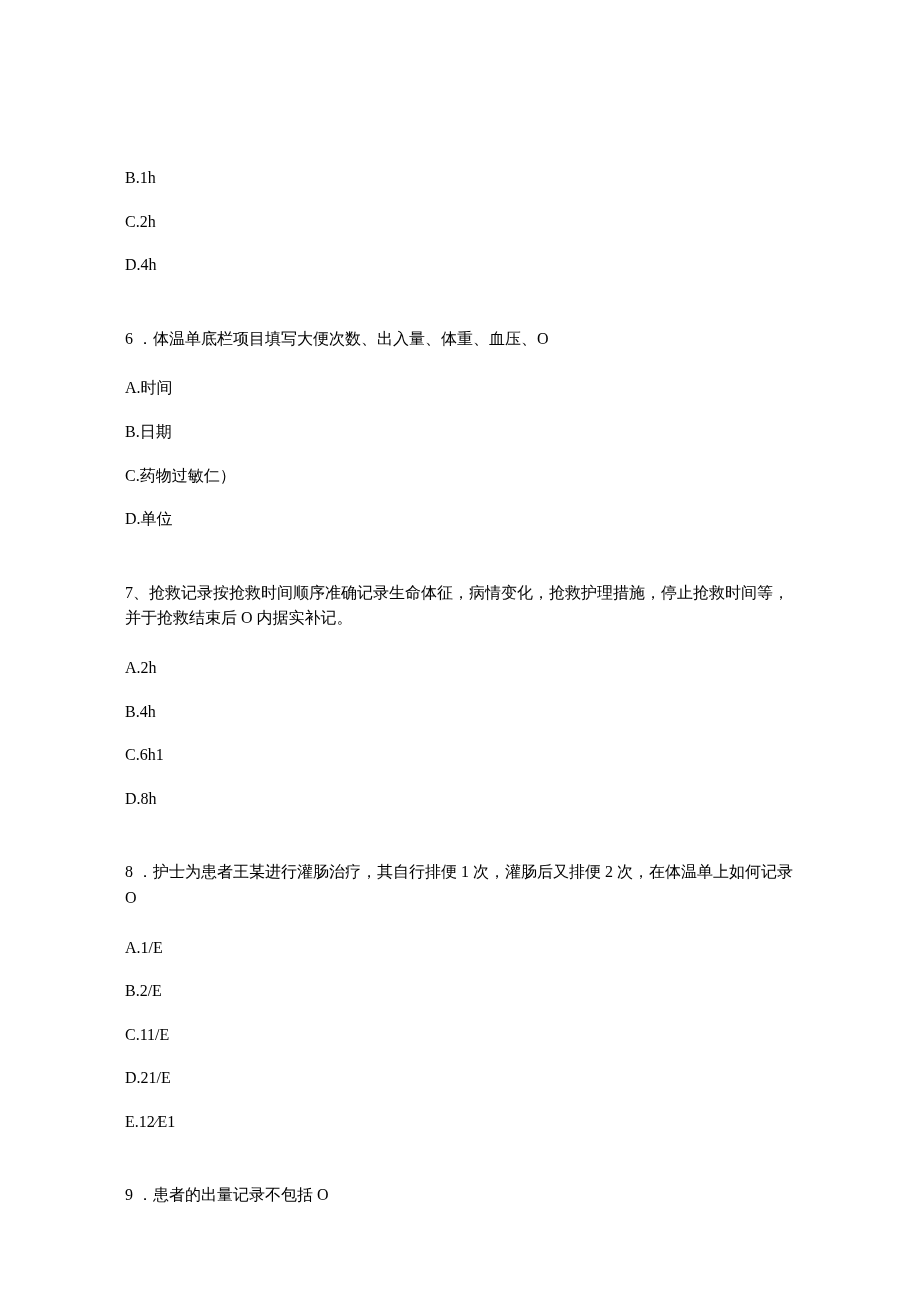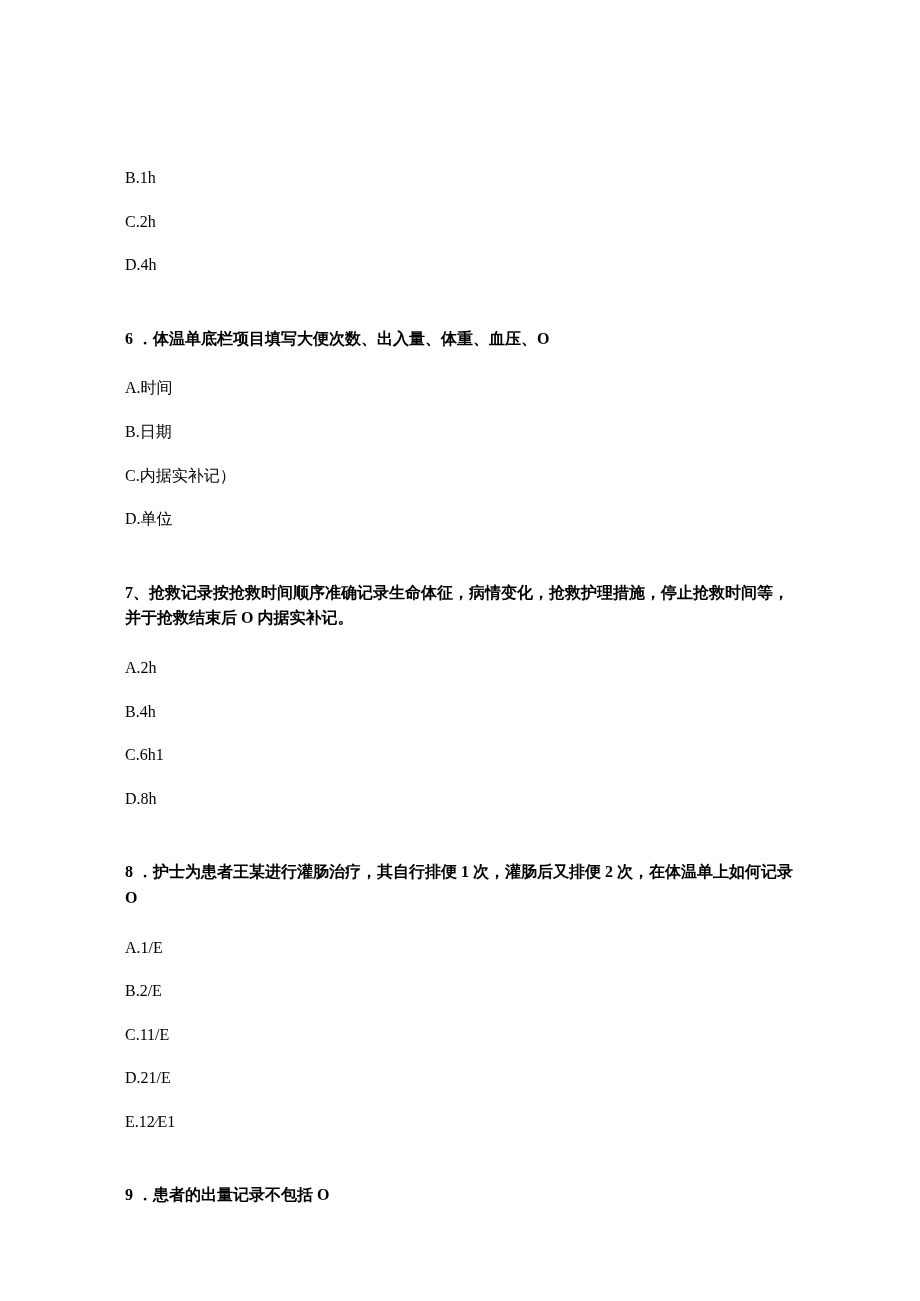--- a/index.html
+++ b/index.html
@@ -16,37 +16,36 @@
       color: #000000;
       padding: 165px 125px 90px 125px;
       line-height: 1.6;
     }
     .option {
       margin-bottom: 18px;
     }
     .question {
       margin-top: 48px;
       margin-bottom: 24px;
-      font-weight: bold;
     }
   </style>
 </head>
 <body>
 
 <div class="option">B.1h</div>
 <div class="option">C.2h</div>
 <div class="option">D.4h</div>
 
 <div class="question">
   <span>6</span>
   <span>．体温单底栏项目填写大便次数、出入量、体重、血压、O</span>
 </div>
 <div class="option">A.时间</div>
 <div class="option">B.日期</div>
-<div class="option">C.内据实补记）</div>
+<div class="option">C.药物过敏仁）</div>
 <div class="option">D.单位</div>
 
 <div class="question">
   <span>7</span><span>、抢救记录按抢救时间顺序准确记录生命体征，病情变化，抢救护理措施，停止抢救时间等，并于抢救结束后 O 内据实补记。</span>
 </div>
 <div class="option">A.2h</div>
 <div class="option">B.4h</div>
 <div class="option">C.6h1</div>
 <div class="option">D.8h</div>
 

